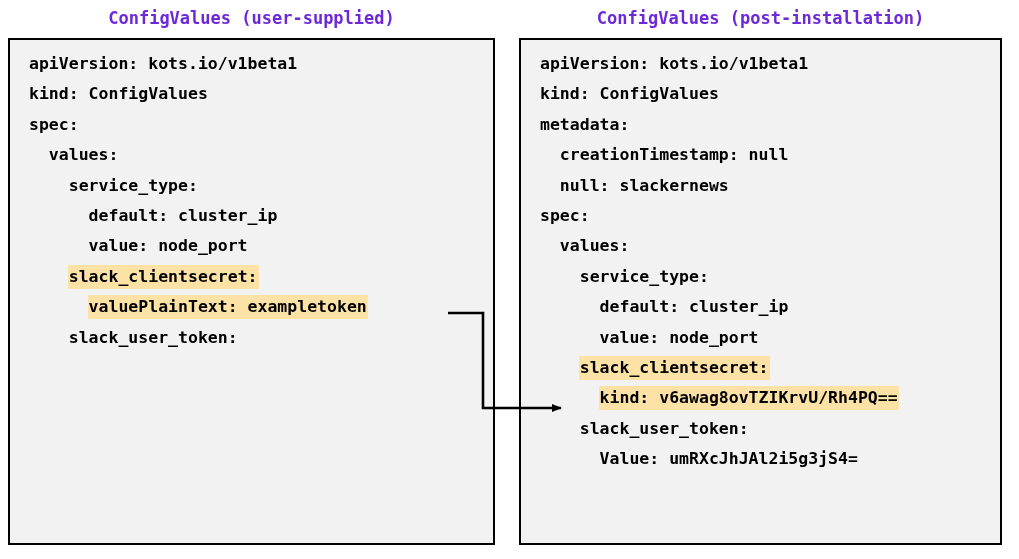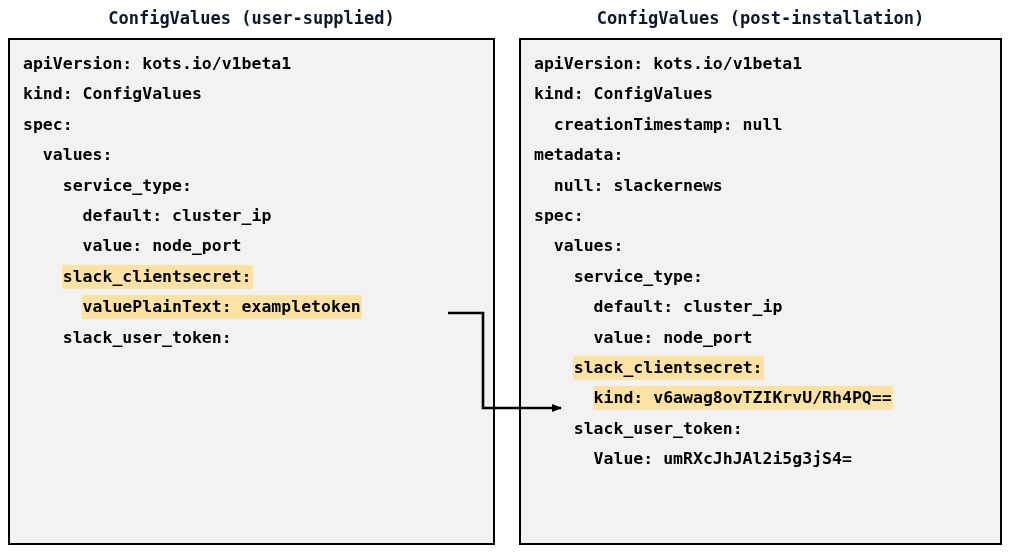--- a/index.html
+++ b/index.html
@@ -21,21 +21,21 @@
     inset: 0;
   }
 
   
   .panel-title {
     position: absolute;
     top: 7px;
     font-family: "DejaVu Sans Mono", "Liberation Mono", monospace;
     font-size: 17px;
     font-weight: bold;
-    color: #0f172a;
+    color: #6d28d9;
     letter-spacing: 0px;
     white-space: nowrap;
     text-align: center;
     line-height: 22px;
   }
   .panel-title.left  { left: 8px;   width: 487px; }
   .panel-title.right { left: 519px; width: 483px; }
 
   
   .panel {
@@ -66,20 +66,21 @@
     letter-spacing: 0px;
   }
 
   .code-line {
     display: block;
     height: 30.4px;
     white-space: pre;
   }
   .code-line > .seg {
     white-space: pre;
+    margin-left: 6px;
   }
   .code-line > .seg.hl {
     background: #fde2a6;
     padding: 2px 1px 3px 1px;
     margin: 16px -1px;
     border-radius: 1px;
     box-decoration-break: clone;
     -webkit-box-decoration-break: clone;
   }
 
@@ -112,22 +113,22 @@
 </span><span class="code-line"><span class="seg">      </span><span class="seg hl">valuePlainText: exampletoken</span>
 </span><span class="code-line"><span class="seg">    slack_user_token:</span>
 </span></pre>
   </div>
 
   <div class="panel-title right">ConfigValues (post-installation)</div>
 
   <div class="panel right">
     <pre class="code-block" id="right-code"><span class="code-line"><span class="seg">apiVersion: kots.io/v1beta1</span>
 </span><span class="code-line"><span class="seg">kind: ConfigValues</span>
+</span><span class="code-line"><span class="seg">metadata:</span>
 </span><span class="code-line"><span class="seg">  creationTimestamp: null</span>
-</span><span class="code-line"><span class="seg">metadata:</span>
 </span><span class="code-line"><span class="seg">  null: slackernews</span>
 </span><span class="code-line"><span class="seg">spec:</span>
 </span><span class="code-line"><span class="seg">  values:</span>
 </span><span class="code-line"><span class="seg">    service_type:</span>
 </span><span class="code-line"><span class="seg">      default: cluster_ip</span>
 </span><span class="code-line"><span class="seg">      value: node_port</span>
 </span><span class="code-line"><span class="seg">    </span><span class="seg hl">slack_clientsecret:</span>
 </span><span class="code-line"><span class="seg">      </span><span class="seg hl">kind: v6awag8ovTZIKrvU/Rh4PQ==</span>
 </span><span class="code-line"><span class="seg">    slack_user_token:</span>
 </span><span class="code-line"><span class="seg">      Value: umRXcJhJAl2i5g3jS4=</span>

